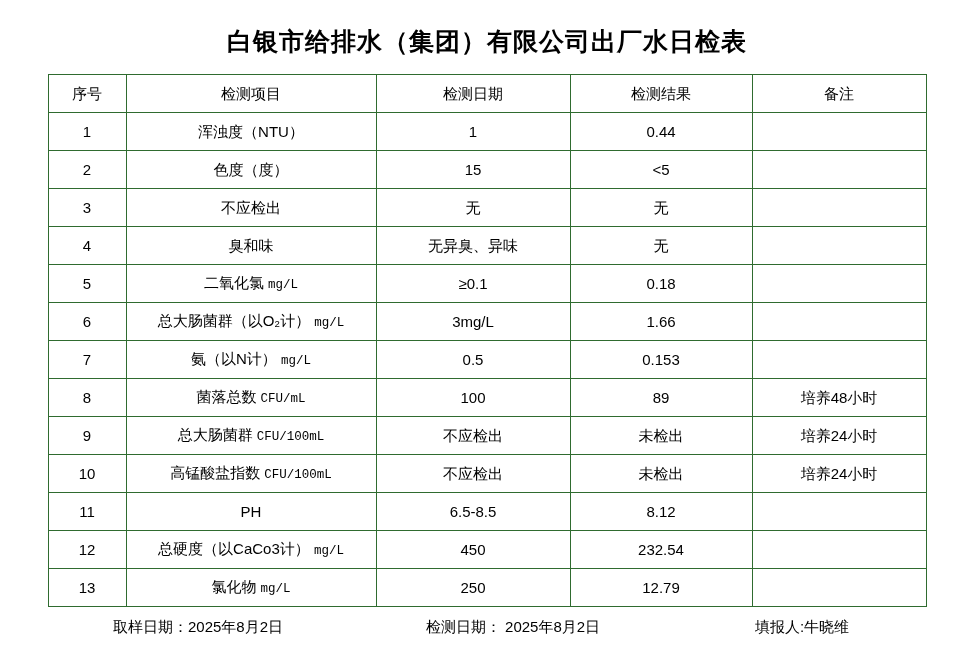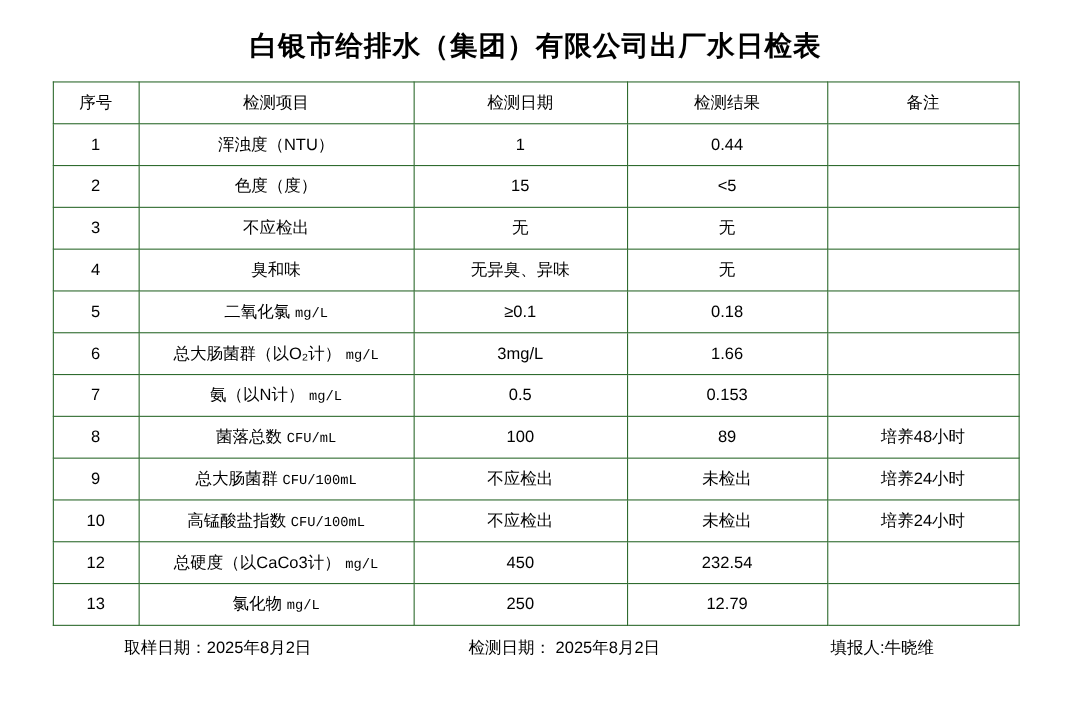--- a/index.html
+++ b/index.html
@@ -167,20 +167,27 @@
           <td>培养24小时</td>
         </tr>
         <tr>
           <td>10</td>
           <td><span class="cjk">高锰酸盐指数</span> <span class="unit">CFU/100mL</span></td>
           <td>不应检出</td>
           <td>未检出</td>
           <td>培养24小时</td>
         </tr>
         <tr>
+          <td>11</td>
+          <td><span class="cjk">PH</span></td>
+          <td>6.5-8.5</td>
+          <td>8.12</td>
+          <td></td>
+        </tr>
+        <tr>
           <td>12</td>
           <td><span class="cjk">总硬度（以CaCo3计）</span> <span class="unit">mg/L</span></td>
           <td>450</td>
           <td>232.54</td>
           <td></td>
         </tr>
         <tr>
           <td>13</td>
           <td><span class="cjk">氯化物</span> <span class="unit">mg/L</span></td>
           <td>250</td>

